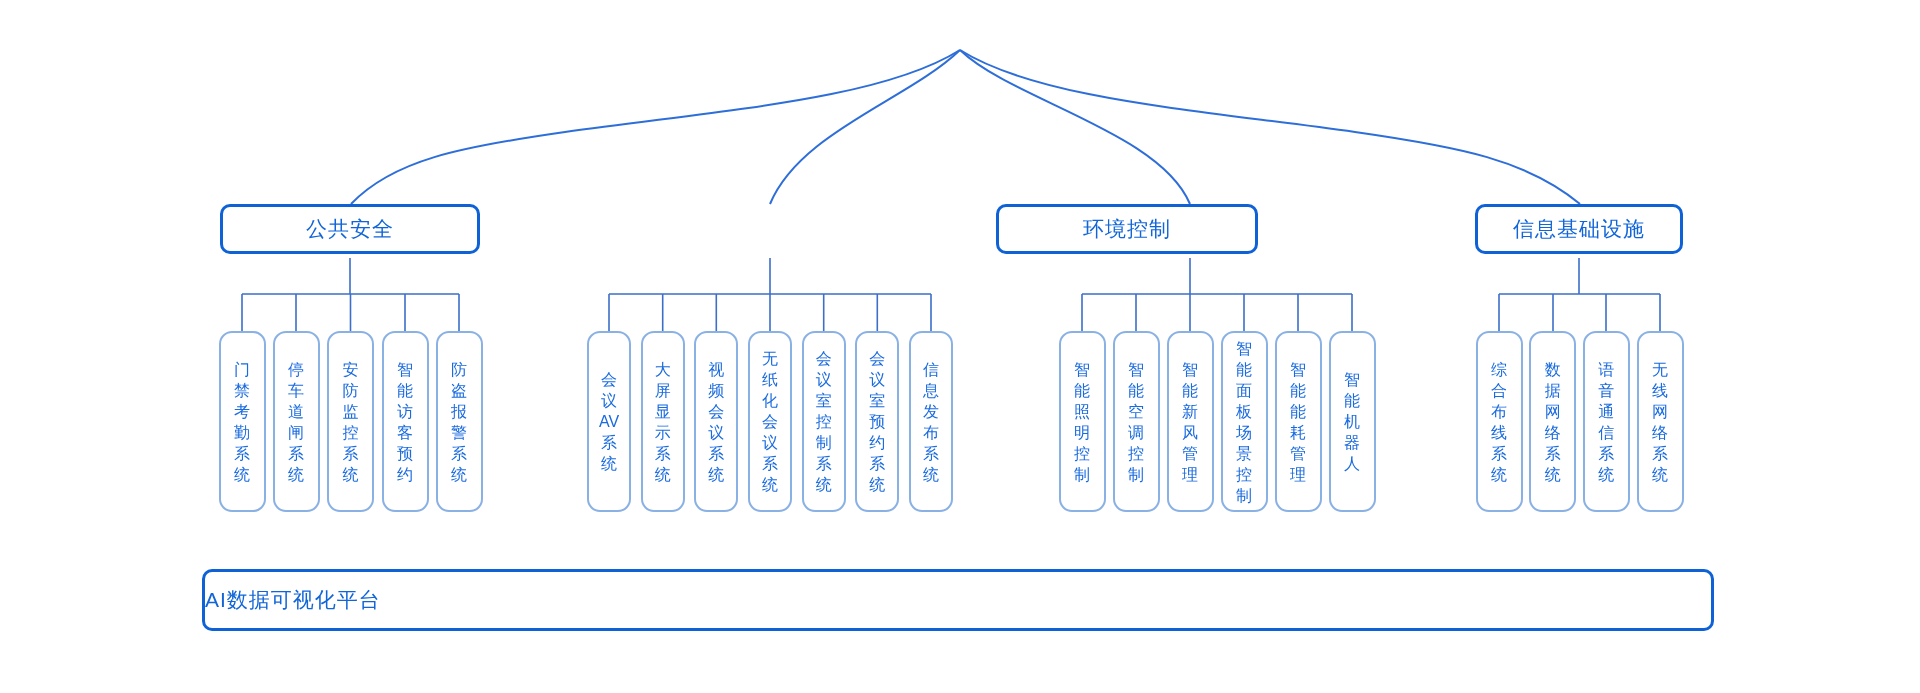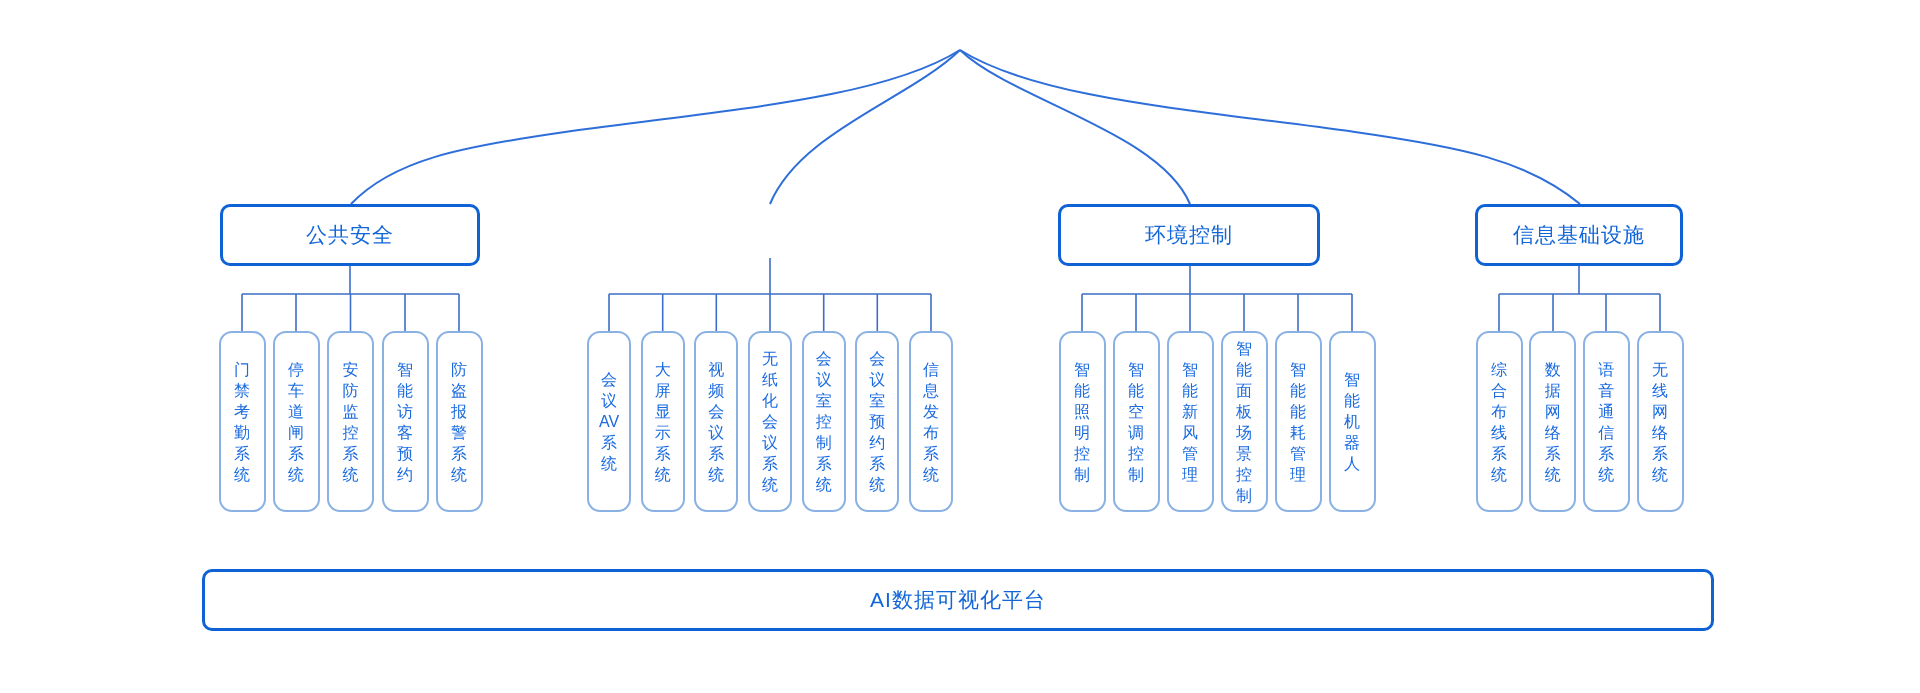--- a/index.html
+++ b/index.html
@@ -1,21 +1,21 @@
 <!DOCTYPE html>
 <html><head>
 <meta charset="utf-8">
 <style>
   html,body{margin:0;padding:0;background:#ffffff;}
   body{font-family:"Liberation Sans", sans-serif;}
   .canvas{position:relative;width:1920px;height:693px;background:#ffffff;overflow:hidden;}
   svg.wires{position:absolute;left:0;top:0;width:1920px;height:693px;pointer-events:none;}
 
   .header{
-    position:absolute;top:204px;height:62px;box-sizing:border-box;
+    position:absolute;top:204px;height:50px;box-sizing:border-box;
     border:3px solid #0e62d6;border-radius:10px;background:#ffffff;
     display:flex;align-items:center;justify-content:center;
   }
   .header span{
     color:#1165d8;font-size:21px;font-weight:500;letter-spacing:1px;white-space:nowrap;
   }
 
   .child{
     position:absolute;top:331px;height:181px;width:47px;box-sizing:border-box;
     border:2px solid #8ab1e4;border-radius:13px;background:#ffffff;
@@ -24,21 +24,21 @@
   .child.narrow{width:44px;}
   .vlabel{
     display:flex;flex-direction:column;align-items:center;justify-content:center;
     color:#1a6be0;font-size:16px;font-weight:500;line-height:21px;white-space:nowrap;
   }
   .vlabel div{text-align:center;}
 
   .platform{
     position:absolute;left:202px;top:569px;width:1512px;height:62px;box-sizing:border-box;
     border:3px solid #0e62d6;border-radius:10px;background:#ffffff;
-    display:flex;align-items:center;justify-content:center;
+    display:flex;align-items:center;
   }
   .platform span{color:#1165d8;font-size:21px;font-weight:500;letter-spacing:1px;}
 </style>
 </head>
 <body>
 
 <div class="canvas">
 
   <svg class="wires" viewBox="0 0 1920 693">
 
@@ -53,21 +53,21 @@
       <path d="M350 258 L350 294 M242 294 L459 294 M242 294 L242 331 M296 294 L296 331 M350.5 294 L350.5 331 M405 294 L405 331 M459 294 L459 331"></path>
       <path d="M770 258 L770 294 M609 294 L931 294 M609 294 L609 331 M662.7 294 L662.7 331 M716.3 294 L716.3 331 M770 294 L770 331 M823.7 294 L823.7 331 M877.3 294 L877.3 331 M931 294 L931 331"></path>
       <path d="M1190 258 L1190 294 M1082 294 L1352 294 M1082 294 L1082 331 M1136 294 L1136 331 M1190 294 L1190 331 M1244 294 L1244 331 M1298 294 L1298 331 M1352 294 L1352 331"></path>
       <path d="M1579 258 L1579 294 M1499 294 L1660 294 M1499 294 L1499 331 M1553 294 L1553 331 M1606 294 L1606 331 M1660 294 L1660 331"></path>
     </g>
   </svg>
 
   <div class="header" style="left:220px;width:260px;">
     <span>公共安全</span>
   </div>
-  <div class="header" style="left:1058px;width:262px;">
+  <div class="header" style="left:996px;width:262px;">
     <span>环境控制</span>
   </div>
   <div class="header" style="left:1475px;width:208px;">
     <span>信息基础设施</span>
   </div>
 
   <div class="child" style="left:218.5px;">
     <div class="vlabel">
         <div>门</div>
         <div>禁</div>

